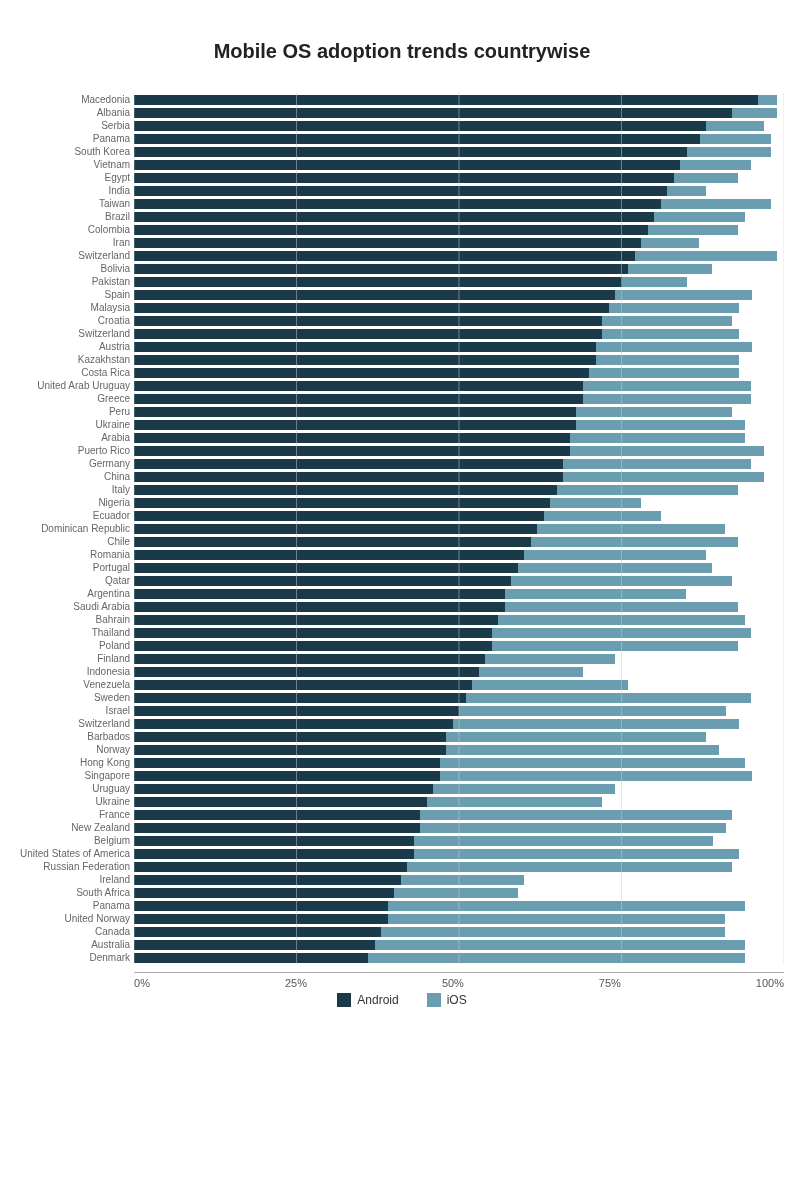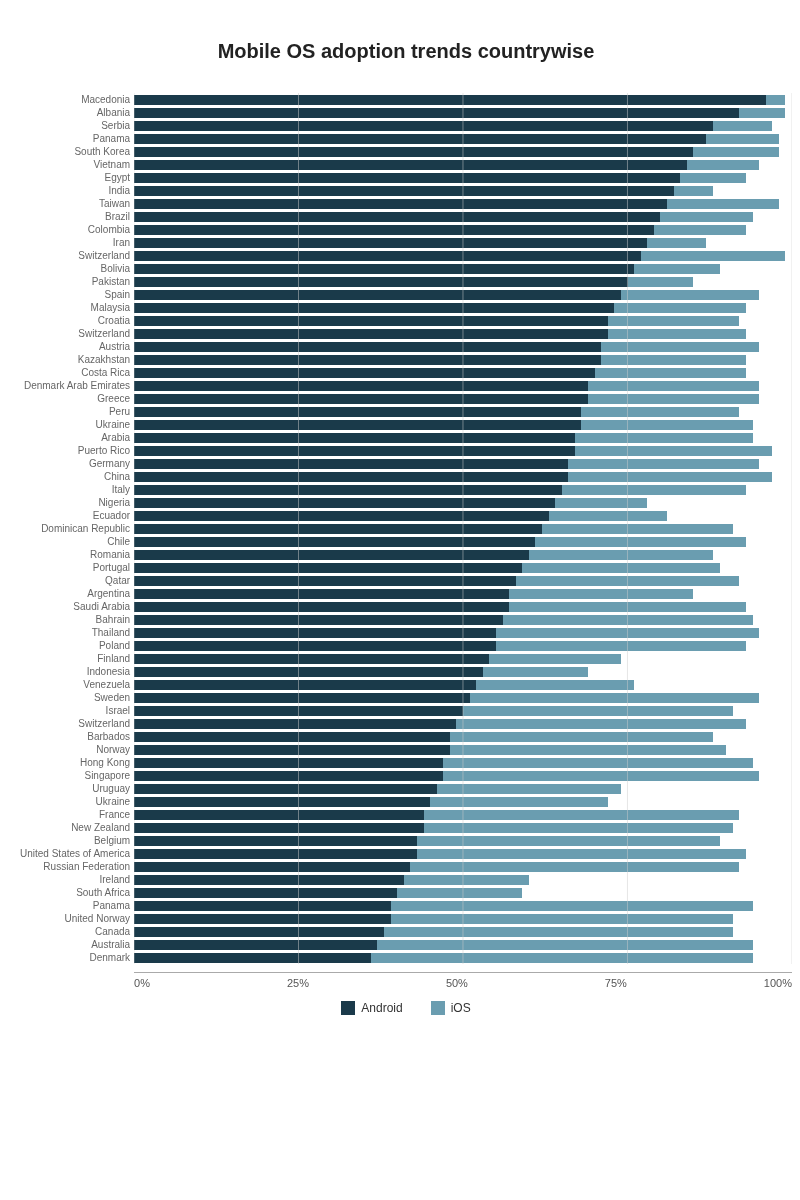--- a/index.html
+++ b/index.html
@@ -3,21 +3,21 @@
   <meta charset="utf-8">
   <style>
     * { box-sizing: border-box; margin: 0; padding: 0; }
     body {
       background: #fff;
       font-family: Arial, sans-serif;
       width: 800px;
       min-height: 1200px;
     }
     .chart-container {
-      padding: 40px 8px 60px 20px;
+      padding: 40px 16px 60px 20px;
     }
     .chart-title {
       text-align: center;
       font-size: 20px;
       font-weight: bold;
       margin-bottom: 30px;
       color: #222;
     }
     .chart-area {
       display: flex;
@@ -72,21 +72,21 @@
     .x-tick {
       font-size: 11px;
       color: #555;
       text-align: center;
     }
     .legend {
       display: flex;
       flex-direction: row;
       justify-content: center;
       gap: 28px;
-      margin-top: 12px;
+      margin-top: 4px;
     }
     .legend-item {
       display: flex;
       align-items: center;
       gap: 6px;
       font-size: 12px;
       color: #333;
     }
     .legend-box {
       width: 14px;
@@ -124,21 +124,21 @@
         <div class="y-label">Switzerland</div>
         <div class="y-label">Bolivia</div>
         <div class="y-label">Pakistan</div>
         <div class="y-label">Spain</div>
         <div class="y-label">Malaysia</div>
         <div class="y-label">Croatia</div>
         <div class="y-label">Switzerland</div>
         <div class="y-label">Austria</div>
         <div class="y-label">Kazakhstan</div>
         <div class="y-label">Costa Rica</div>
-        <div class="y-label">Denmark Arab Emirates</div>
+        <div class="y-label">United Arab Uruguay</div>
         <div class="y-label">Greece</div>
         <div class="y-label">Peru</div>
         <div class="y-label">Ukraine</div>
         <div class="y-label">Arabia</div>
         <div class="y-label">Puerto Rico</div>
         <div class="y-label">Germany</div>
         <div class="y-label">China</div>
         <div class="y-label">Italy</div>
         <div class="y-label">Nigeria</div>
         <div class="y-label">Ecuador</div>

